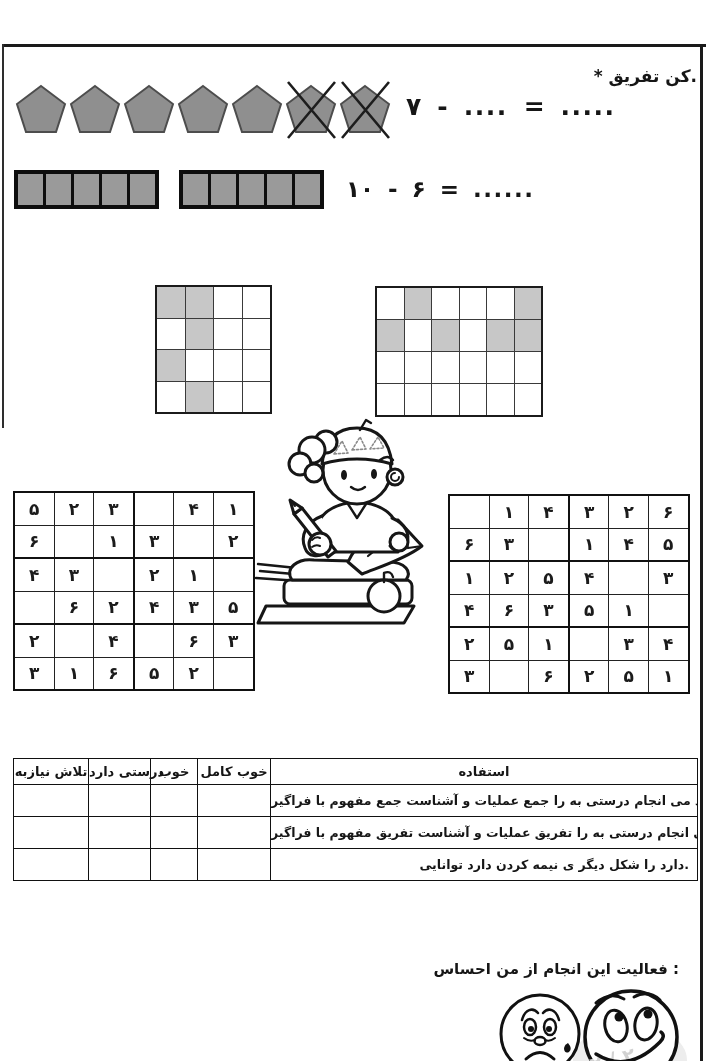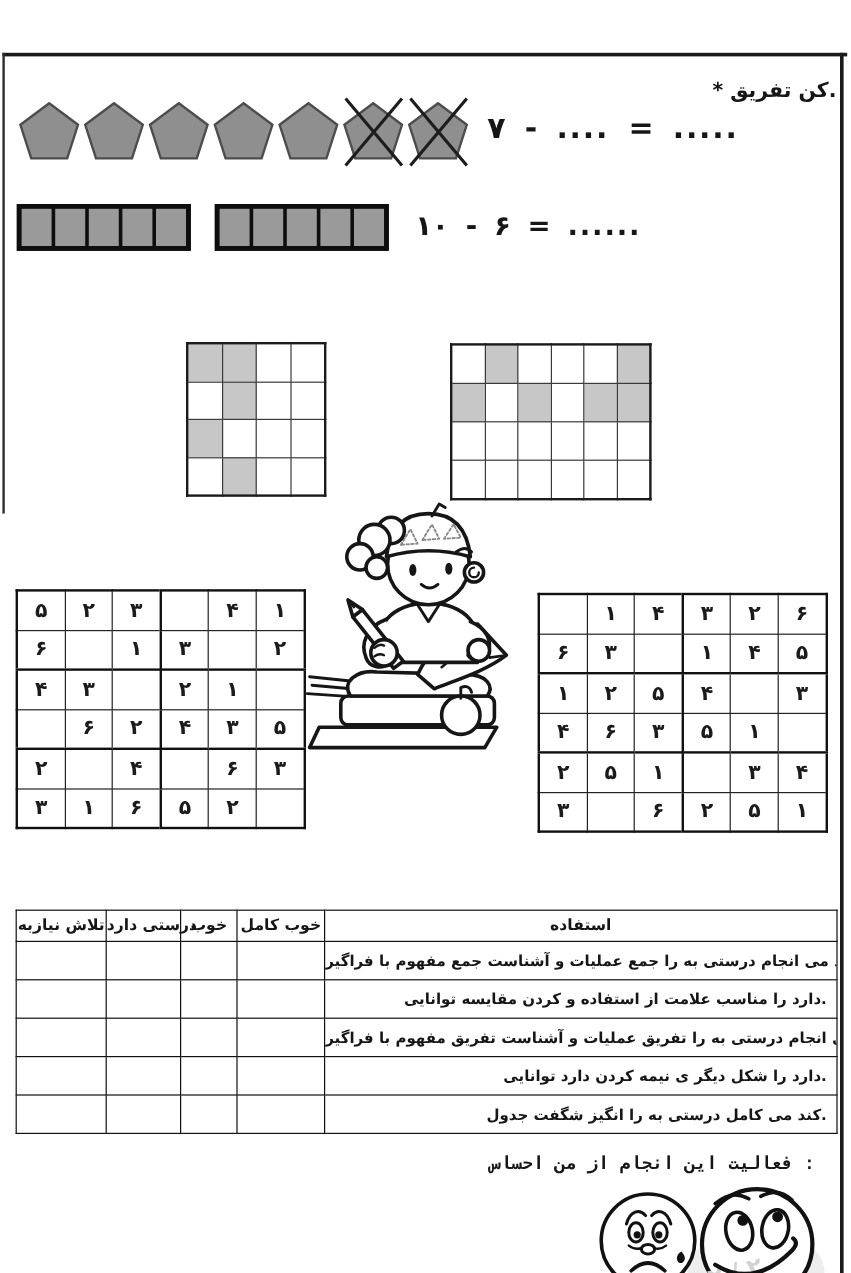--- a/index.html
+++ b/index.html
@@ -29,21 +29,21 @@
   .sudoku td{border:1.6px solid #222;width:38.6px;height:31.5px;text-align:center;
              font-weight:bold;font-size:17px;padding:0;color:#1b1b1b;}
   .sudoku td:nth-child(3){border-right:2.6px solid #111;}
   .sudoku tr:nth-child(2) td,.sudoku tr:nth-child(4) td{border-bottom:2.6px solid #111;}
   
   #assessment{position:absolute;left:13px;top:722px;width:684px;border:1.8px solid #111;}
   #assessment th,#assessment td{border:1.6px solid #111;padding:0;}
   #assessment th{height:25px;font-size:13px;font-weight:bold;text-align:center;white-space:nowrap;}
   #assessment td{height:31px;}
   #assessment td.exp{text-align:right;padding-right:8px;font-size:12.5px;font-weight:bold;white-space:nowrap;overflow:hidden;}
-  .feel-label{position:absolute;font-weight:bold;white-space:nowrap;font-family:Liberation Mono, monospace;}
+  .feel-label{position:absolute;font-weight:bold;white-space:nowrap;}
   svg{display:block;}
 </style>
 </head>
 <body>
 
 <div class="page">
 
   <div class="frame" style="left:2px;top:8px;width:704px;height:3px;"></div>
   <div class="frame" style="left:2px;top:8px;width:2px;height:384px;background:#2e2e2e;"></div>
   <div class="frame" style="left:700px;top:8px;width:3px;height:1053px;"></div>
@@ -339,42 +339,28 @@
           <td class="rate"></td>
           <td class="rate"></td>
           <td class="rate"></td>
           <td class="exp" id="ax0"><bdi dir="rtl">فراگیر</bdi> <bdi dir="rtl">با</bdi> <bdi dir="rtl">مفهوم</bdi> <bdi dir="rtl">جمع</bdi> <bdi dir="rtl">آشناست</bdi> <bdi dir="rtl">و</bdi> <bdi dir="rtl">عملیات</bdi> <bdi dir="rtl">جمع</bdi> <bdi dir="rtl">را</bdi> <bdi dir="rtl">به</bdi> <bdi dir="rtl">درستی</bdi> <bdi dir="rtl">انجام</bdi> <bdi dir="rtl">می</bdi> <bdi dir="rtl">دهد</bdi>.</td>
         </tr>
         <tr>
           <td class="rate"></td>
           <td class="rate"></td>
           <td class="rate"></td>
           <td class="rate"></td>
-          <td class="exp" id="ax1"><bdi dir="rtl">توانایی</bdi> <bdi dir="rtl">مقایسه</bdi> <bdi dir="rtl">کردن</bdi> <bdi dir="rtl">و</bdi> <bdi dir="rtl">استفاده</bdi> <bdi dir="rtl">از</bdi> <bdi dir="rtl">علامت</bdi> <bdi dir="rtl">مناسب</bdi> <bdi dir="rtl">را</bdi> <bdi dir="rtl">دارد</bdi>.</td>
-        </tr>
-        <tr>
-          <td class="rate"></td>
-          <td class="rate"></td>
-          <td class="rate"></td>
-          <td class="rate"></td>
           <td class="exp" id="ax2"><bdi dir="rtl">فراگیر</bdi> <bdi dir="rtl">با</bdi> <bdi dir="rtl">مفهوم</bdi> <bdi dir="rtl">تفریق</bdi> <bdi dir="rtl">آشناست</bdi> <bdi dir="rtl">و</bdi> <bdi dir="rtl">عملیات</bdi> <bdi dir="rtl">تفریق</bdi> <bdi dir="rtl">را</bdi> <bdi dir="rtl">به</bdi> <bdi dir="rtl">درستی</bdi> <bdi dir="rtl">انجام</bdi> <bdi dir="rtl">می</bdi> .</td>
         </tr>
         <tr>
           <td class="rate"></td>
           <td class="rate"></td>
           <td class="rate"></td>
           <td class="rate"></td>
           <td class="exp" id="ax3"><bdi dir="rtl">توانایی</bdi> <bdi dir="rtl">دارد</bdi> <bdi dir="rtl">کردن</bdi> <bdi dir="rtl">نیمه</bdi> <bdi dir="rtl">ی</bdi> <bdi dir="rtl">دیگر</bdi> <bdi dir="rtl">شکل</bdi> <bdi dir="rtl">را</bdi> <bdi dir="rtl">دارد</bdi>.</td>
-        </tr>
-        <tr>
-          <td class="rate"></td>
-          <td class="rate"></td>
-          <td class="rate"></td>
-          <td class="rate"></td>
-          <td class="exp" id="ax4"><bdi dir="rtl">جدول</bdi> <bdi dir="rtl">شگفت</bdi> <bdi dir="rtl">انگیز</bdi> <bdi dir="rtl">را</bdi> <bdi dir="rtl">به</bdi> <bdi dir="rtl">درستی</bdi> <bdi dir="rtl">کامل</bdi> <bdi dir="rtl">می</bdi> <bdi dir="rtl">کند</bdi>.</td>
         </tr>
       </tbody>
     </table>
 
   <div class="feel-label" style="right:30px;top:924px;font-size:15px;"><bdi dir="rtl">احساس</bdi> <bdi dir="rtl">من</bdi> <bdi dir="rtl">از</bdi> <bdi dir="rtl">انجام</bdi> <bdi dir="rtl">این</bdi> <bdi dir="rtl">فعالیت</bdi> :</div>
 
   <svg style="position:absolute;left:488px;top:944px;" width="205" height="117" viewBox="0 0 205 117">
     <ellipse cx="142" cy="80" rx="57" ry="36" fill="#ededed"></ellipse>
     <g fill="#ffffff" stroke="#111" stroke-width="3.5" stroke-linecap="round" stroke-linejoin="round">
       <circle cx="143" cy="57" r="46"></circle>

